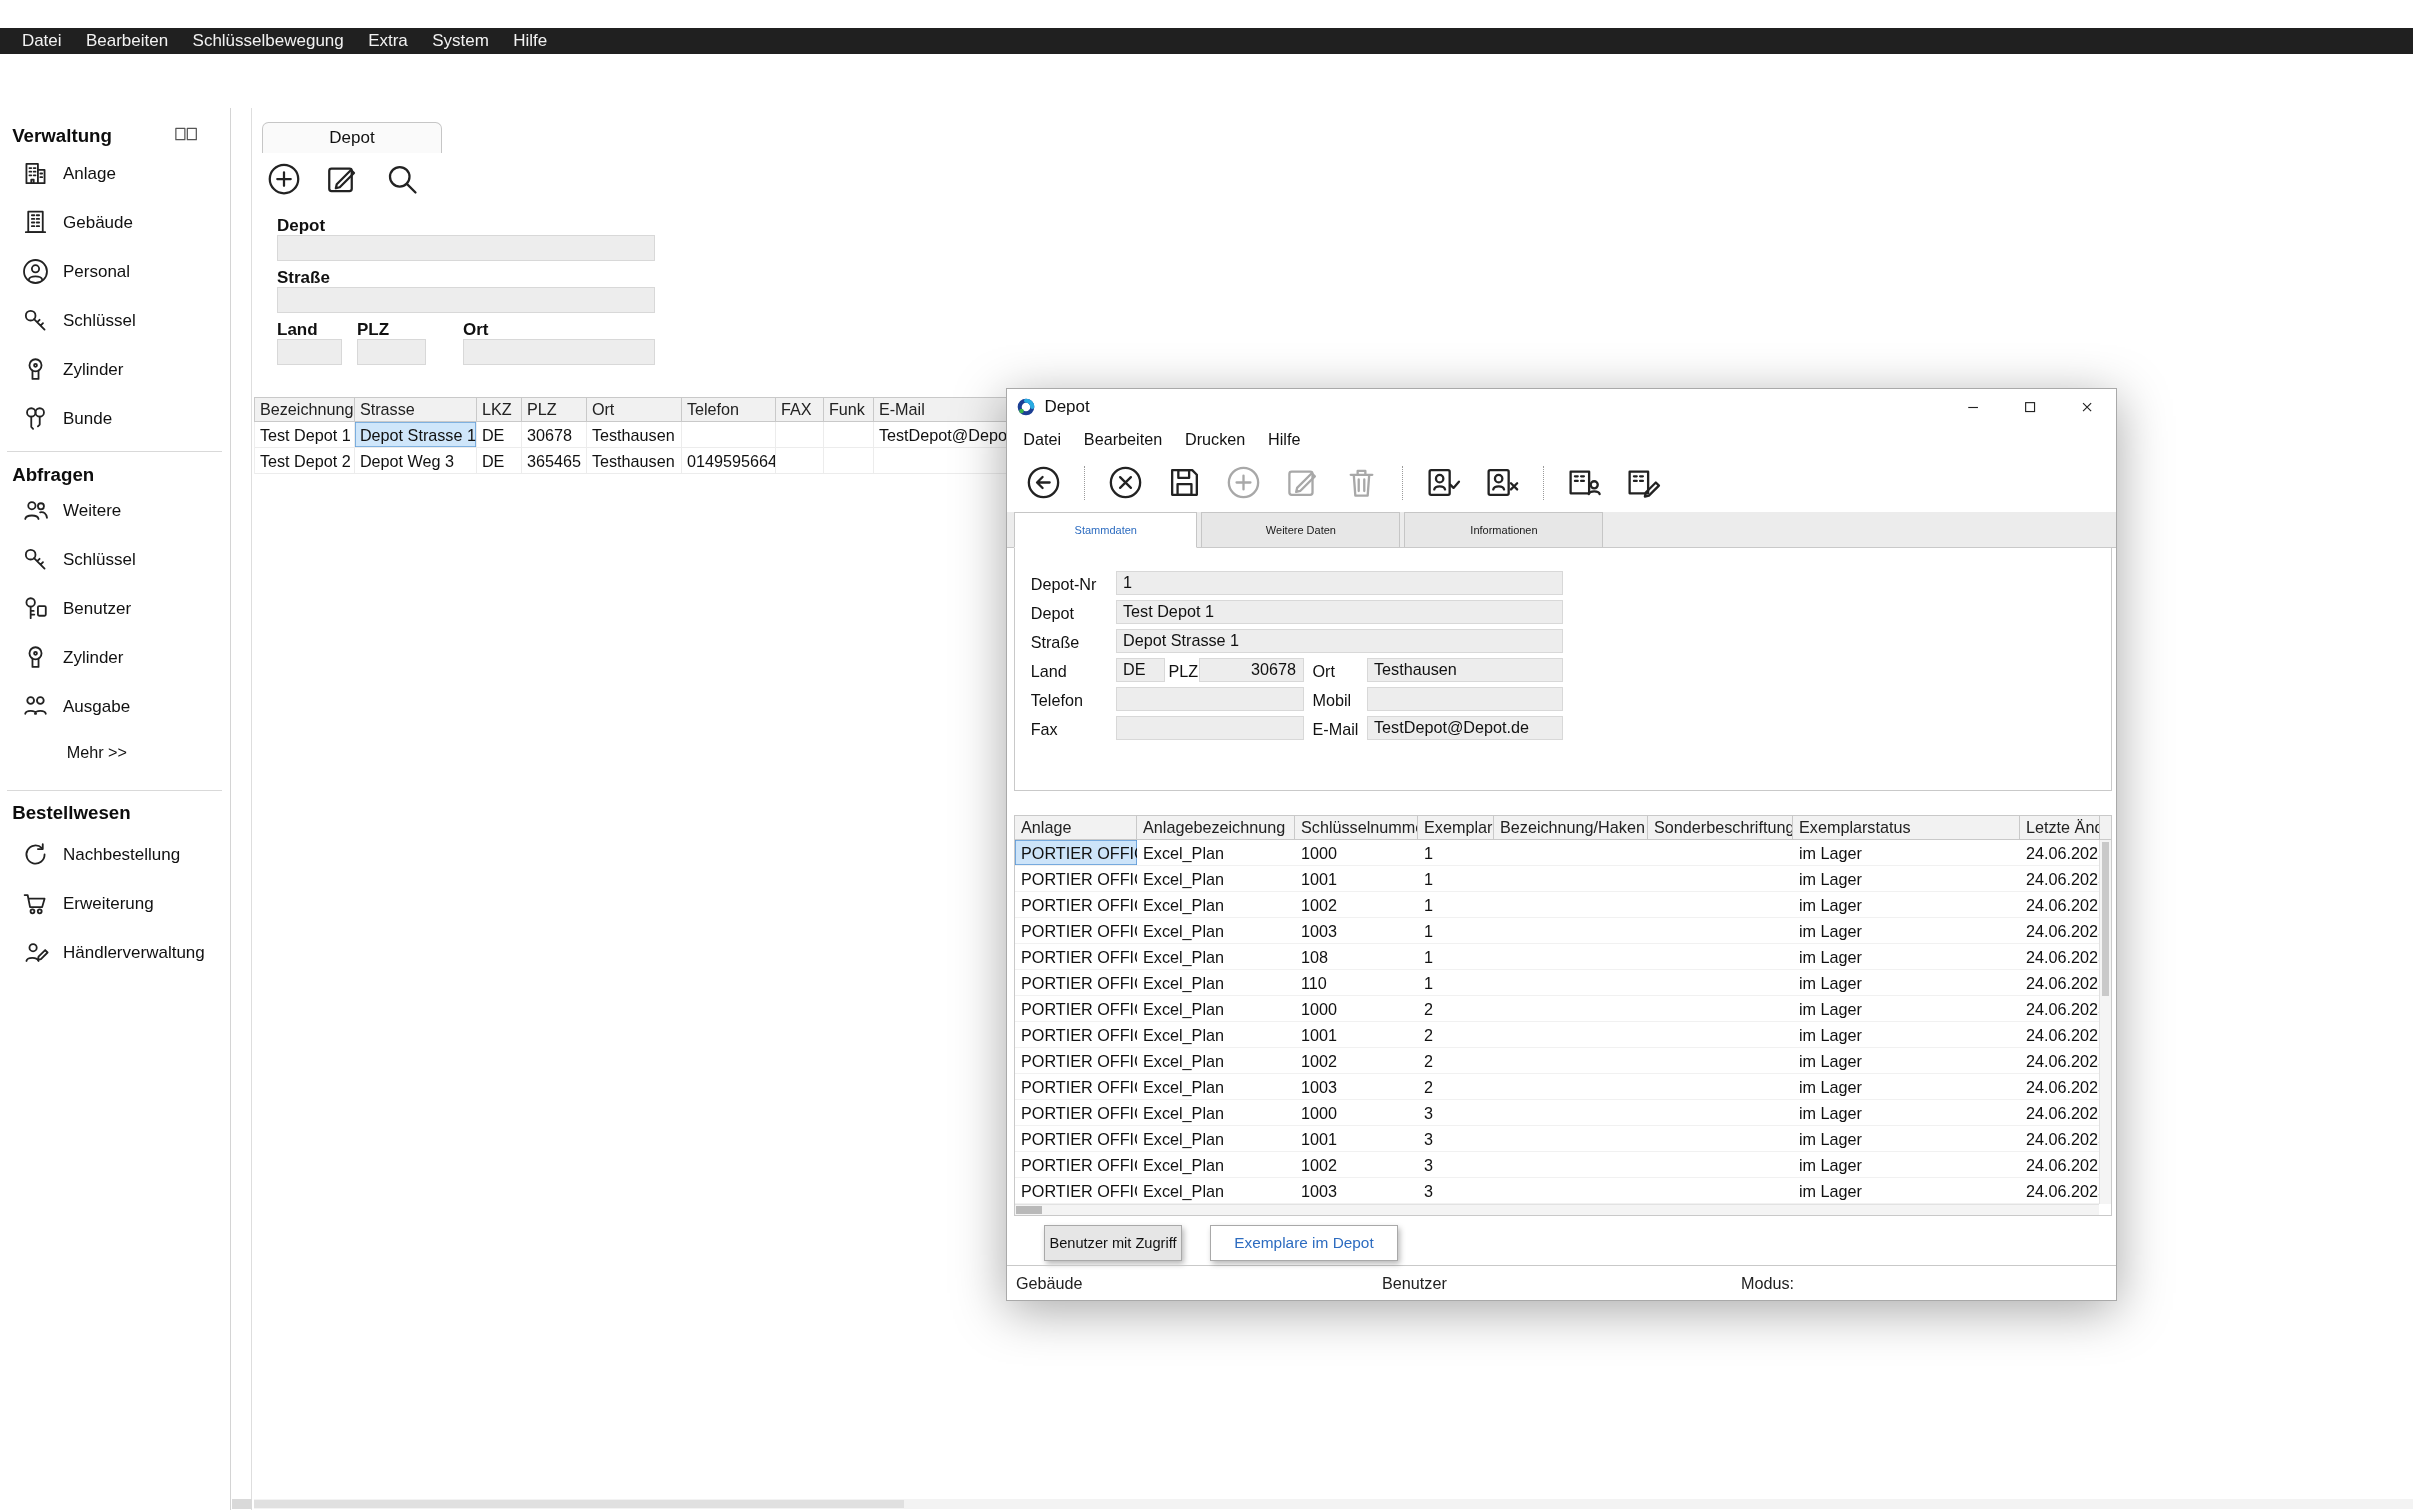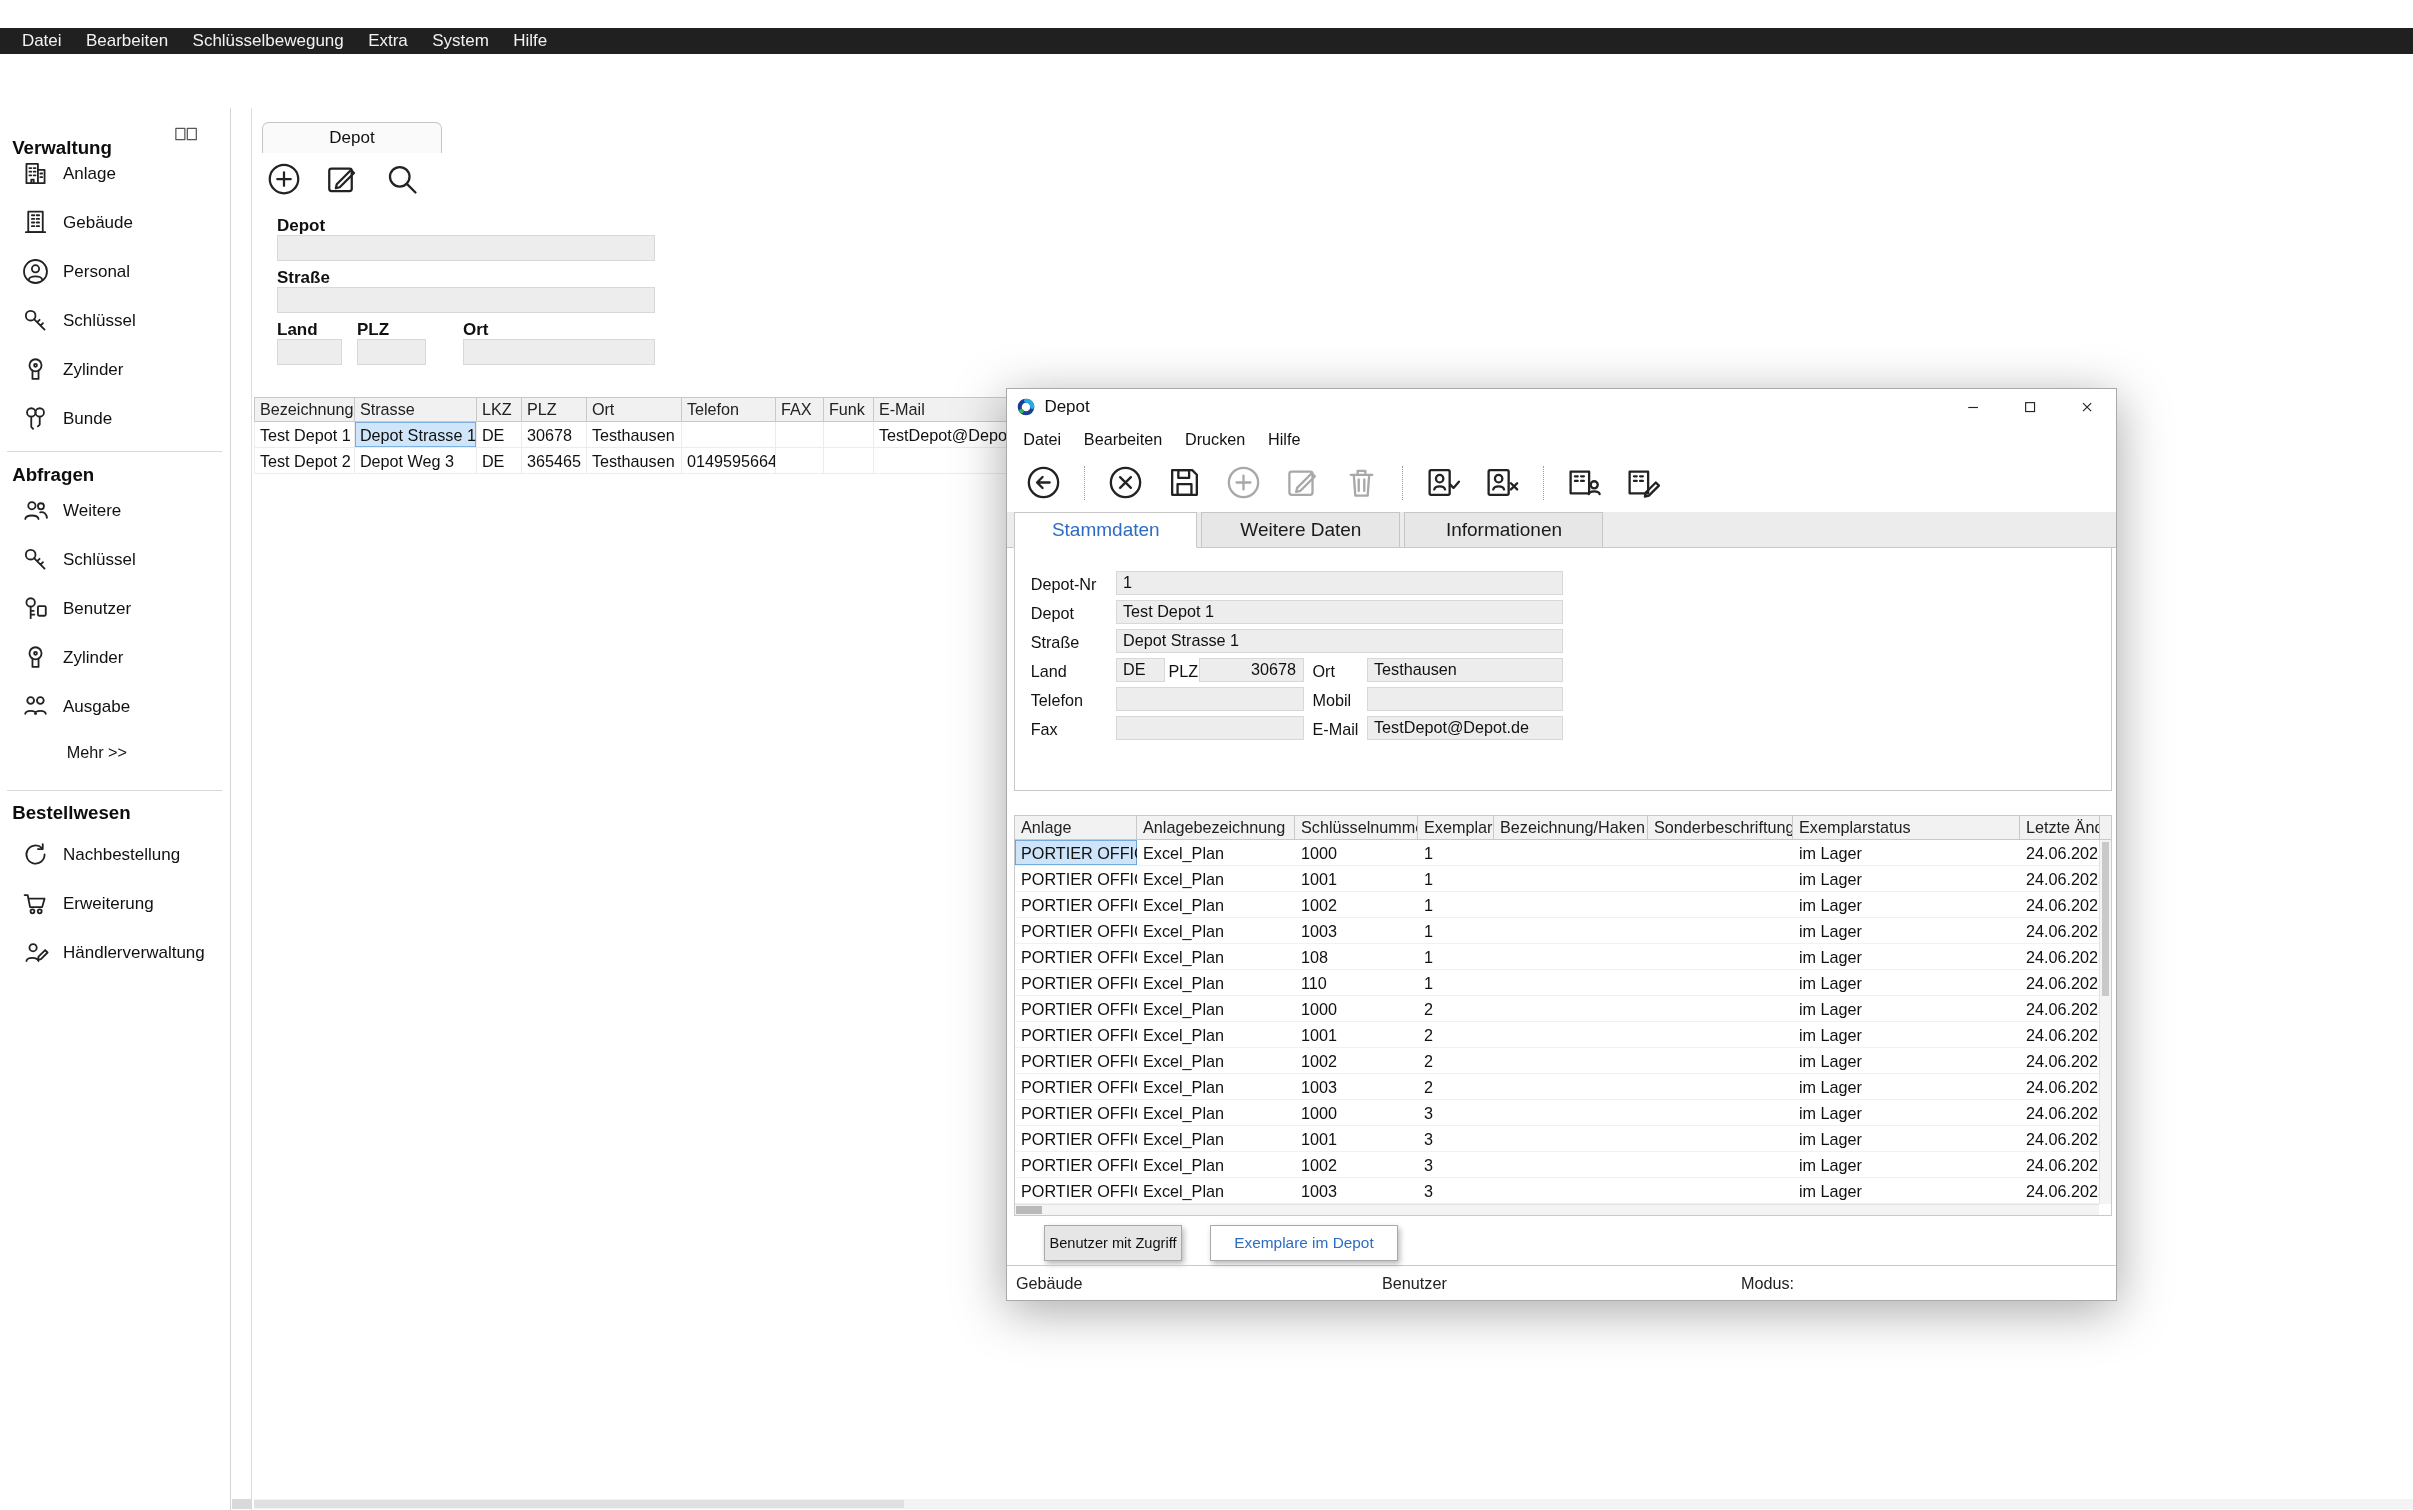--- a/index.html
+++ b/index.html
@@ -18,21 +18,21 @@
   #menubar .mi{color:#f2f2f2;font-size:17px;padding:0 12.2px;height:100%;display:flex;align-items:center}
   #logobar{position:absolute;left:0;top:54px;width:2413px;height:54px;background:#fff;display:flex;align-items:center}
   #home-btn{position:absolute;left:23px;top:8.1px;width:37px;height:37px;color:#222}
   #brand-logo{position:absolute;left:86px;top:10.6px;width:32.5px;height:32.5px}
   #brand{position:absolute;left:127px;top:7.3px;font-size:36px;font-weight:bold;letter-spacing:0.4px;color:#0b0b0b}
 
   
   #sidebar{position:absolute;left:0;top:108px;width:231px;height:1402px;background:#fff;border-right:0.8px solid #d4d4d4}
   #vline{position:absolute;left:251px;top:108px;width:0.8px;height:1402px;background:#dedede}
   .sec-title{position:absolute;left:12.2px;font-size:18.7px;font-weight:bold;color:#0d0d0d;line-height:23px}
-  .t1{top:28px}.t2{top:355px}.t3{top:693px}
+  .t1{top:16px}.t2{top:355px}.t3{top:693px}
   #panel-toggle{position:absolute;right:32px;top:17px;width:23px;height:18px;color:#555}
   .side-list{position:absolute;left:0;width:230px}
   .l1{top:41px}.l2{top:378px}.l3{top:722px}
   .side-item{display:flex;align-items:center;gap:13px;padding-left:21px;height:49px;font-size:17px;color:#111}
   .side-item .icon{width:29px;height:29px;color:#222;flex:0 0 auto}
   .side-div{position:absolute;left:6.5px;right:8.1px;height:0.8px;background:#d9d9d9}
   .d1{top:343px}.d2{top:682px}
   #more-link{position:absolute;right:103px;top:635px;font-size:16.2px;color:#111}
 
   
@@ -66,21 +66,21 @@
   #dlg-controls{margin-left:auto;display:flex;gap:21px;margin-right:11.4px}
   #dlg-controls button{width:36px;height:26px;display:flex;align-items:center;justify-content:center;color:#222}
   #dlg-controls svg{width:16.2px;height:16.2px;fill:none;stroke:currentColor;stroke-width:1.4}
   #dlg-menubar{position:absolute;left:0;top:36px;right:0;height:29px;display:flex;align-items:center;padding-left:4.9px}
   #dlg-menubar .mi{font-size:16.2px;color:#111;padding:0 11.4px;height:100%;display:flex;align-items:center}
   #dlg-toolbar{position:absolute;left:0;top:65px;right:0;height:57px;display:flex;align-items:center;padding-left:18px}
   .tbtn{width:37px;height:37px;color:#222;margin-right:22px;flex:0 0 auto}
   .tbtn.disabled{color:#a8a8a8}
   .tsep{width:0;height:34px;border-left:0.8px dotted #9a9a9a;margin-right:22px;flex:0 0 auto}
   #dlg-tabstrip{position:absolute;left:0;top:123px;right:0;height:36px;background:#ececec;border-bottom:0.8px solid #c6c6c6;display:flex;align-items:flex-end;padding-left:7.3px}
-  .dtab{height:35px;display:flex;align-items:center;justify-content:center;font-size:19px;margin-right:4.1px;border:0.8px solid #c6c6c6;border-bottom:none;background:#e7e7e7;color:#1a1a1a}
+  .dtab{height:35px;display:flex;align-items:center;justify-content:center;font-size:11px;margin-right:4.1px;border:0.8px solid #c6c6c6;border-bottom:none;background:#e7e7e7;color:#1a1a1a}
   .dtab.w1{width:183px}.dtab.w2{width:199px}
   .dtab.active{background:#fff;color:#2d6cc0;height:36px;margin-bottom:-0.8px;border-bottom:0.8px solid #fff;position:relative;z-index:2}
 
   #dlg-form{position:absolute;left:6.5px;top:158px;width:1098px;height:244px;border:0.8px solid #c9c9c9;background:#fff;padding-top:21px}
   .frow{position:relative;height:29px}
   .frow .lbl{position:absolute;left:16.2px;top:5.7px;font-size:16.2px;color:#111}
   .frow .lbl-plz{position:absolute;left:154px;top:5.7px;font-size:16.2px;color:#111}
   .frow .lbl2{position:absolute;left:298px;top:5.7px;font-size:16.2px;color:#111}
   .fin{position:absolute;top:1.6px;height:24.4px;background:#ededed;border:0.8px solid #d8d8d8;font-size:16.2px;padding:0 6.5px;color:#111}
   .in-a{left:101px;width:447px}

